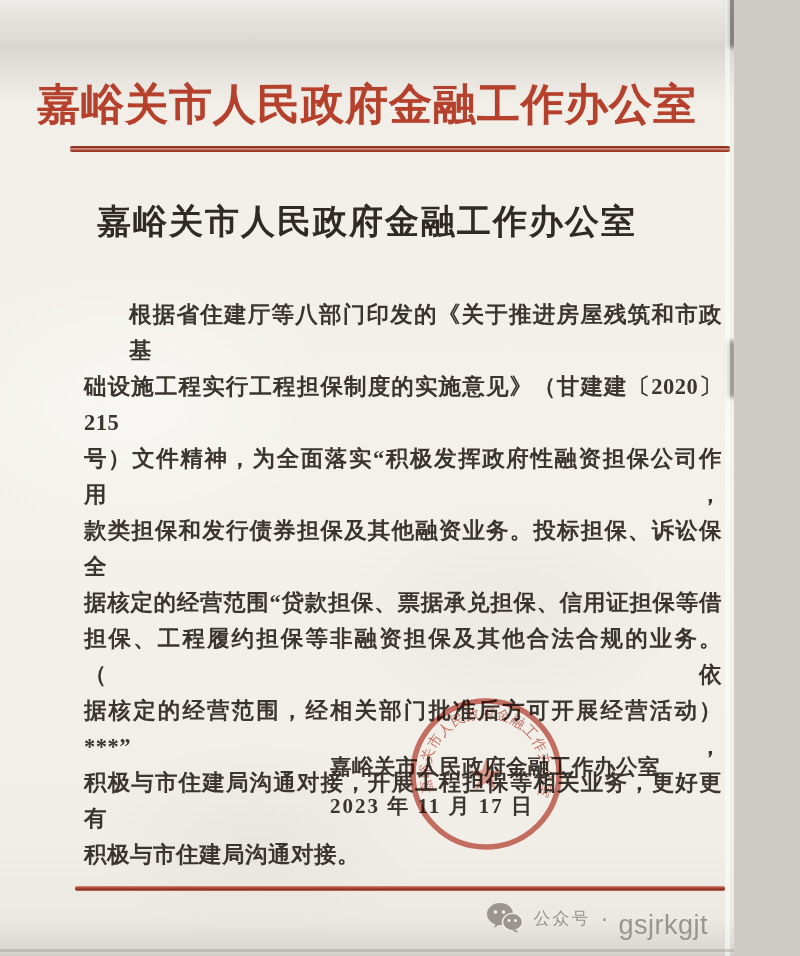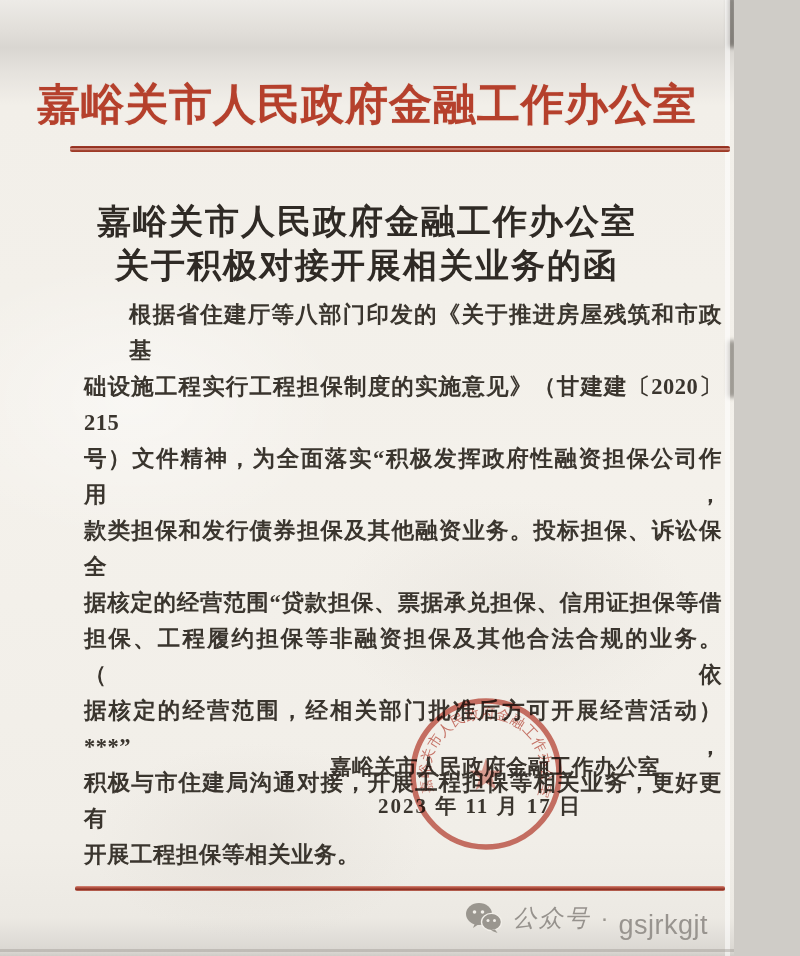--- a/index.html
+++ b/index.html
@@ -52,74 +52,73 @@
   .indent{padding-left:45px;}
 
   
   .sig-office{
     position:absolute;left:330px;top:752px;width:330px;
     text-align:center;color:#3a352e;font-size:21.5px;font-weight:600;
     letter-spacing:0.5px;white-space:nowrap;
   }
   .sig-date{
     position:absolute;left:330px;top:792px;width:300px;
-    text-align:center;color:#3a352e;font-size:21px;font-weight:600;
+    text-align:left;color:#3a352e;font-size:21px;font-weight:600;
     letter-spacing:2px;white-space:nowrap;
   }
 
   
   .seal{
     position:absolute;left:406px;top:694px;width:160px;height:160px;
     mix-blend-mode:multiply;opacity:0.88;
   }
 
   
   .footer-rule{
     position:absolute;left:75px;top:886px;width:650px;height:5px;
     background:linear-gradient(180deg,#d88a7c 0%,#b0503f 35%,#8d3327 70%,#c4705f 100%);
     border-radius:2px;
   }
   .footer{
     position:absolute;right:26px;top:898px;height:40px;
     display:flex;align-items:center;gap:10px;
     color:#98948f;font-family:"Liberation Sans", sans-serif;
   }
-  .footer-label{font-size:24px;letter-spacing:2px;color:#96928d;font-style:italic;}
+  .footer-label{font-size:17px;letter-spacing:2px;color:#96928d;}
   .footer-sep{font-size:24px;color:#9a968f;}
   .footer-account{font-size:27px;color:#98948f;letter-spacing:0.5px;margin-top:14px;}
   .wechat-icon{width:37px;height:32px;flex:0 0 auto;}
 </style>
 </head>
 <body>
 
 <div class="page">
 
   <div class="edge-smudge smudge-a"></div>
   <div class="edge-smudge smudge-b"></div>
   <div class="right-strip"></div>
   <div class="bottom-line"></div>
 
   <div class="letterhead">嘉峪关市人民政府金融工作办公室</div>
   <div class="letterhead-rule"></div>
 
   <div class="doc-title">
     <div>嘉峪关市人民政府金融工作办公室</div>
-    <div>关于积极对接开展相关业务的函</div>
   </div>
 
   <div class="body-block">
     <div class="body-line jline indent">根据省住建厅等八部门印发的《关于推进房屋残筑和市政基</div>
     <div class="body-line jline">础设施工程实行工程担保制度的实施意见》（甘建建〔2020〕215</div>
     <div class="body-line jline">号）文件精神，为全面落实“积极发挥政府性融资担保公司作用，</div>
     <div class="body-line jline">款类担保和发行债券担保及其他融资业务。投标担保、诉讼保全</div>
     <div class="body-line jline">据核定的经营范围“贷款担保、票据承兑担保、信用证担保等借</div>
     <div class="body-line jline">担保、工程履约担保等非融资担保及其他合法合规的业务。（依</div>
     <div class="body-line jline">据核定的经营范围，经相关部门批准后方可开展经营活动）***”，</div>
     <div class="body-line jline">积极与市住建局沟通对接，开展工程担保等相关业务，更好更有</div>
-    <div class="body-line">开展工程担保等相关业务。</div>
+    <div class="body-line">积极与市住建局沟通对接。</div>
   </div>
 
   <div class="sig-office">嘉峪关市人民政府金融工作办公室</div>
   <div class="sig-date">2023 年 11 月 17 日</div>
 
   <svg class="seal" viewBox="0 0 160 160">
     <circle cx="80" cy="80" r="73" fill="none" stroke="rgba(188,62,46,0.82)" stroke-width="5.5"></circle>
     <defs>
       <path id="sealArc" d="M 27.5,100 A 56.2,56.2 0 1 1 132.5,100" fill="none"></path>
     </defs>

